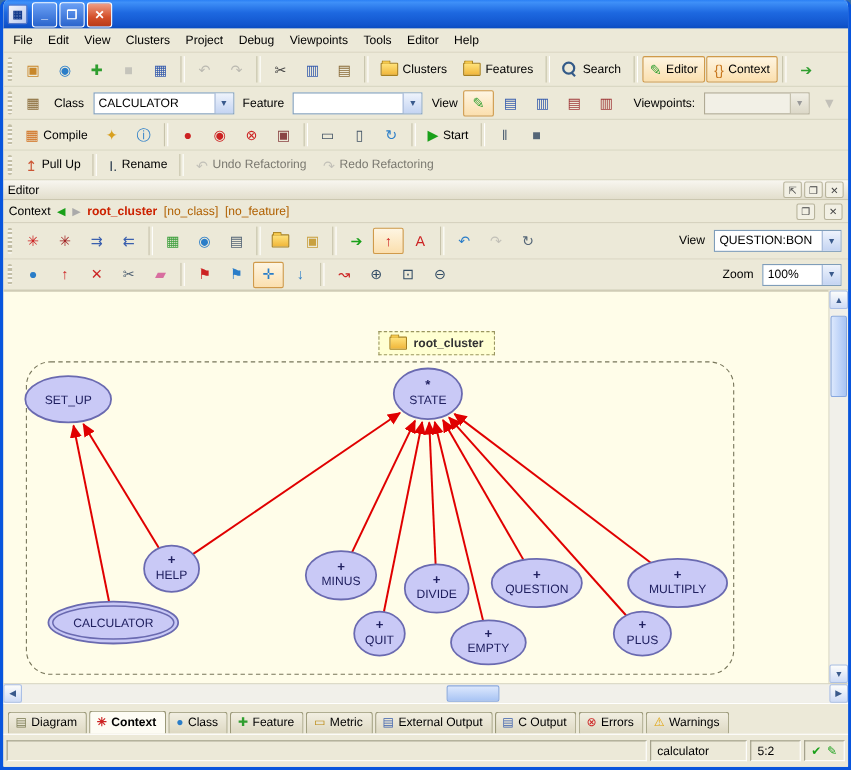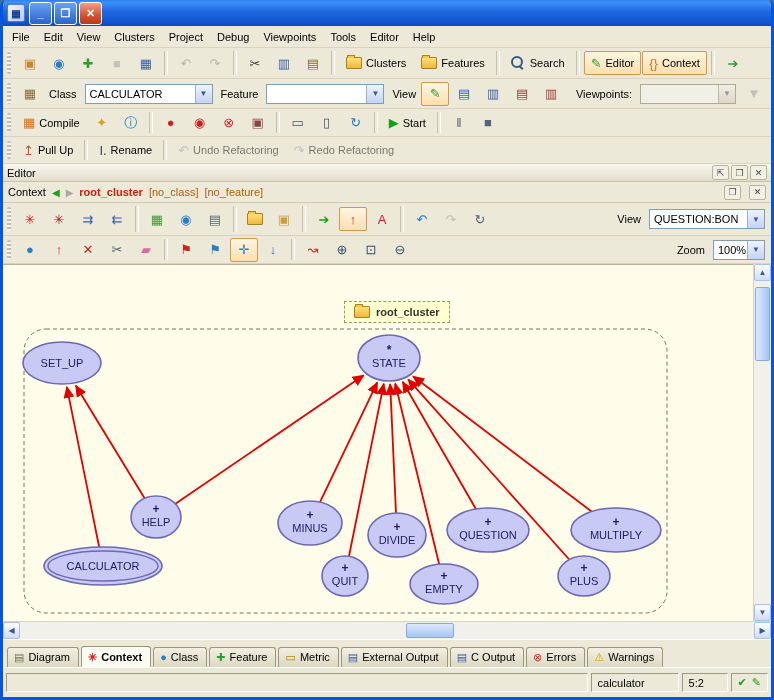--- a/index.html
+++ b/index.html
@@ -378,21 +378,21 @@
         <span class="tb-ico" style="color: rgb(51, 77, 102);">⊕</span>
       </span>
       <span class="tb-item">
         <span class="tb-ico" style="color: rgb(51, 77, 102);">⊡</span>
       </span>
       <span class="tb-item">
         <span class="tb-ico" style="color: rgb(51, 77, 102);">⊖</span>
       </span>
       <span class="tb-spacer"></span>
       <span class="tb-label">Zoom</span>
-      <span class="combo" style="width: 52px;">
+      <span class="combo" style="width: 72px;">
         <span class="combo-value">100%</span>
         <span class="combo-btn">▼</span>
       </span>
     </div>
 
   <div class="canvas-row">
     <div class="canvas">
       <svg id="diagram-svg" width="751" height="385" viewBox="0 0 751 385">
           <defs>
             <marker id="arrow" markerWidth="13" markerHeight="11" refX="11" refY="5.5" orient="auto" markerUnits="userSpaceOnUse">

